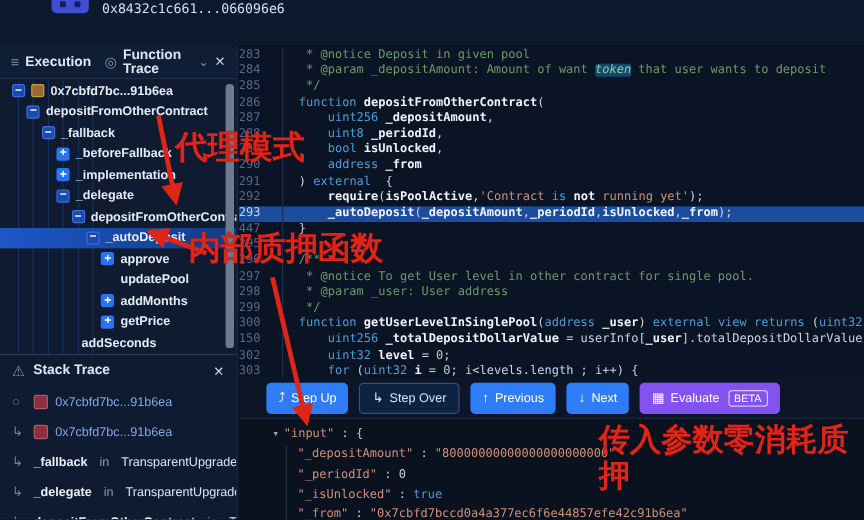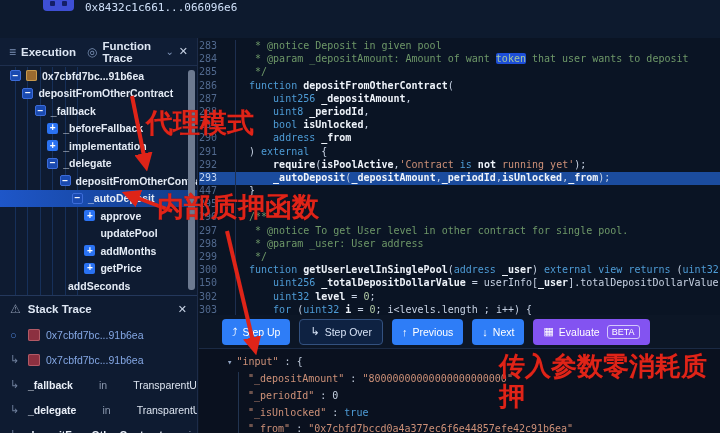--- a/index.html
+++ b/index.html
@@ -37,34 +37,34 @@
   .stack-panel { position:absolute; top:257px; left:0; right:0; bottom:0; border-top:1px solid #24385c; background:#0e1b31; overflow:hidden; }
   .stack-header { height:26px; display:flex; align-items:center; padding:0 10px; gap:7px; }
   .warn { color:#8a97ad; font-size:12px; }
   .stack-title { color:#dde6f3; font-size:11.5px; font-weight:bold; }
   .si { height:25px; display:flex; align-items:center; gap:6px; padding-left:10px; font-size:10.5px; white-space:nowrap; overflow:hidden; }
   .pfx-circle { color:#4d7fd0; font-size:11px; width:12px; flex:none; }
   .pfx-arrow  { color:#6e7f9c; font-size:11px; width:12px; flex:none; }
   .red-icon { width:12px; height:12px; border-radius:2px; background:#8c3040; box-shadow:inset 0 0 0 1px #b25a66; flex:none; }
   .addr { color:#84a7e4; }
   .fn { color:#e9eff8; font-weight:bold; }
-  .inw { color:#8a97ad; margin:0 20px; }
+  .inw { color:#8a97ad; margin:0 4px; }
   .file { color:#dce4f0; }
 
   
   .editor { position:absolute; left:199px; top:38px; width:521px; height:277px; background:#0a1424; overflow:hidden; padding-top:2px; }
   .code-line { display:flex; height:13.2px; line-height:13.2px; font:10px "DejaVu Sans Mono", monospace; white-space:pre; }
   .gutter { width:36px; flex:none; text-align:left; padding-right:13px; color:#51698e; }
   .code-text { flex:1; border-left:1px solid #1d2f50; padding-left:13px; color:#c8d3e4; overflow:hidden; }
   .code-line.hl { background:#1b4c9e; }
   .code-line.hl .gutter { color:#c3d6f4; }
   .tk-k { color:#4e9cd6; }
   .tk-b { color:#eef3fa; font-weight:bold; }
   .tk-c { color:#6e9868; }
-  .tk-cx{ color:#a4c79e; background:#1d4ed8; border-radius:2px; }
+  .tk-cx{ color:#a4c79e; background:#0c4a6e; border-radius:2px;font-style:italic; }
   .tk-s { color:#ce9178; }
   .tk-n { color:#b5cea8; }
   .tk-p { color:#c8d3e4; }
 
   
   .toolbar { position:absolute; left:199px; top:315px; width:521px; height:33px; background:#0c1626; display:flex; align-items:center; gap:9px; padding-left:23px; }
   .btn { height:26px; border-radius:4px; display:inline-flex; align-items:center; padding:0 10px; gap:5px; font-size:10.5px; color:#fff; cursor:pointer; }
   .btn .bicon { font-size:11px; }
   .btn.primary { background:#2e7df7; }
   .btn.outline { background:#0e2242; border:1px solid #33517f; color:#d7e3f6; }

